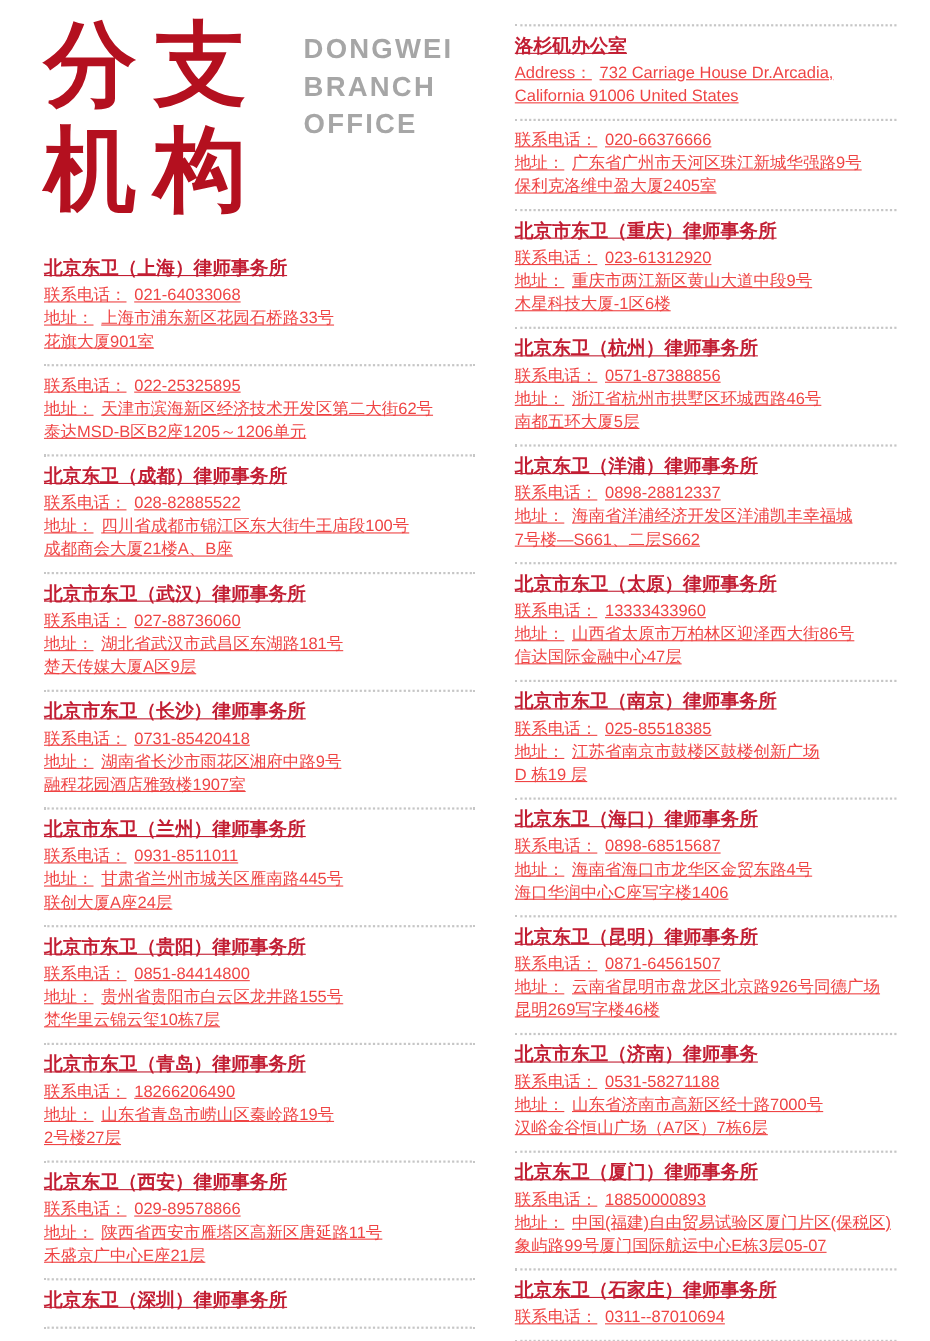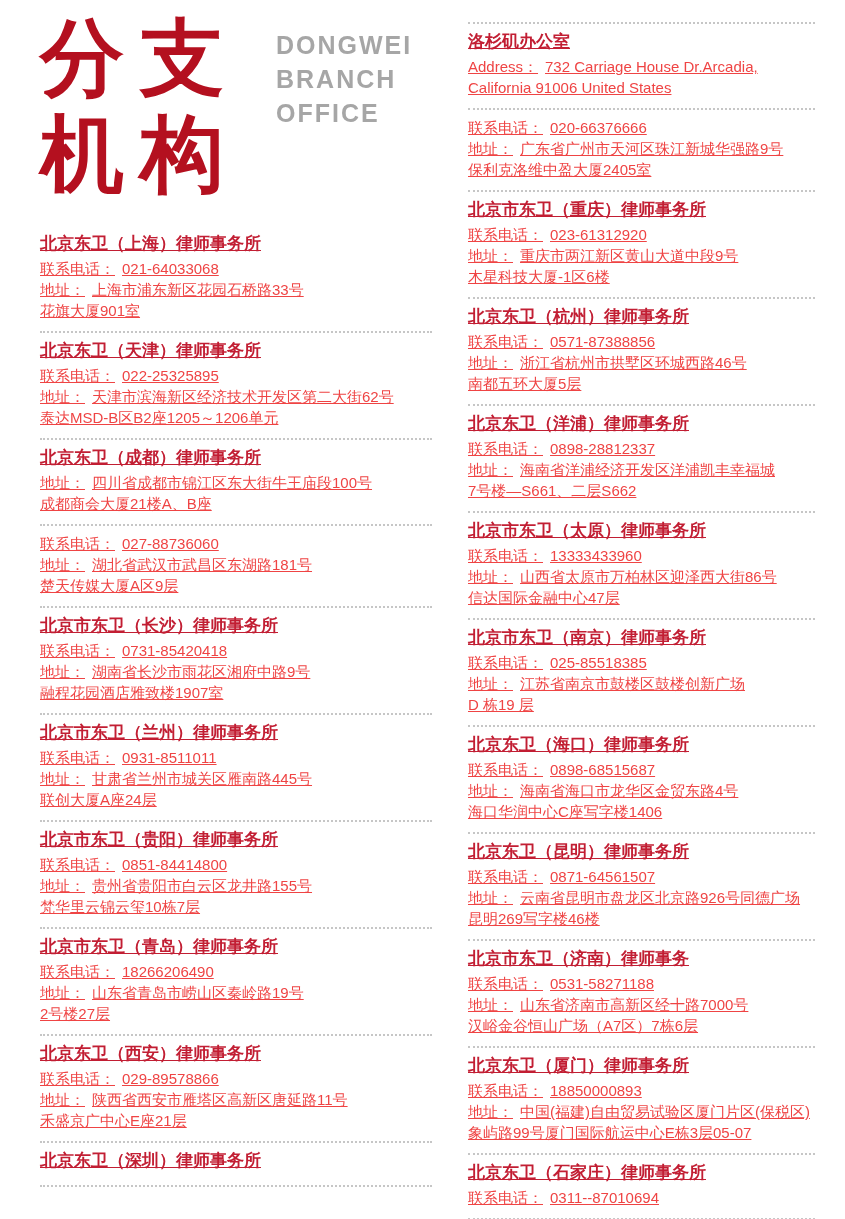--- a/index.html
+++ b/index.html
@@ -55,33 +55,34 @@
     </div>
 
     <article class="entry">
       <h3 class="entry-title">北京东卫（上海）律师事务所</h3>
       <p class="line"><span class="lbl">联系电话：</span><span>021-64033068</span></p>
       <p class="line"><span class="lbl">地址：</span><span>上海市浦东新区花园石桥路33号</span></p>
       <p class="line">花旗大厦901室</p>
     </article>
 
     <article class="entry">
-      <h3 class="entry-title">北京东卫（天津）律师事务所</h3>
       <p class="line"><span class="lbl">联系电话：</span><span>022-25325895</span></p>
       <p class="line"><span class="lbl">地址：</span><span>天津市滨海新区经济技术开发区第二大街62号</span></p>
       <p class="line">泰达MSD-B区B2座1205～1206单元</p>
     </article>
 
     <article class="entry">
       <h3 class="entry-title">北京东卫（成都）律师事务所</h3>
+      <p class="line"><span class="lbl">联系电话：</span><span>028-82885522</span></p>
       <p class="line"><span class="lbl">地址：</span><span>四川省成都市锦江区东大街牛王庙段100号</span></p>
       <p class="line">成都商会大厦21楼A、B座</p>
     </article>
 
     <article class="entry">
+      <h3 class="entry-title">北京市东卫（武汉）律师事务所</h3>
       <p class="line"><span class="lbl">联系电话：</span><span>027-88736060</span></p>
       <p class="line"><span class="lbl">地址：</span><span>湖北省武汉市武昌区东湖路181号</span></p>
       <p class="line">楚天传媒大厦A区9层</p>
     </article>
 
     <article class="entry">
       <h3 class="entry-title">北京市东卫（长沙）律师事务所</h3>
       <p class="line"><span class="lbl">联系电话：</span><span>0731-85420418</span></p>
       <p class="line"><span class="lbl">地址：</span><span>湖南省长沙市雨花区湘府中路9号</span></p>
       <p class="line">融程花园酒店雅致楼1907室</p>

